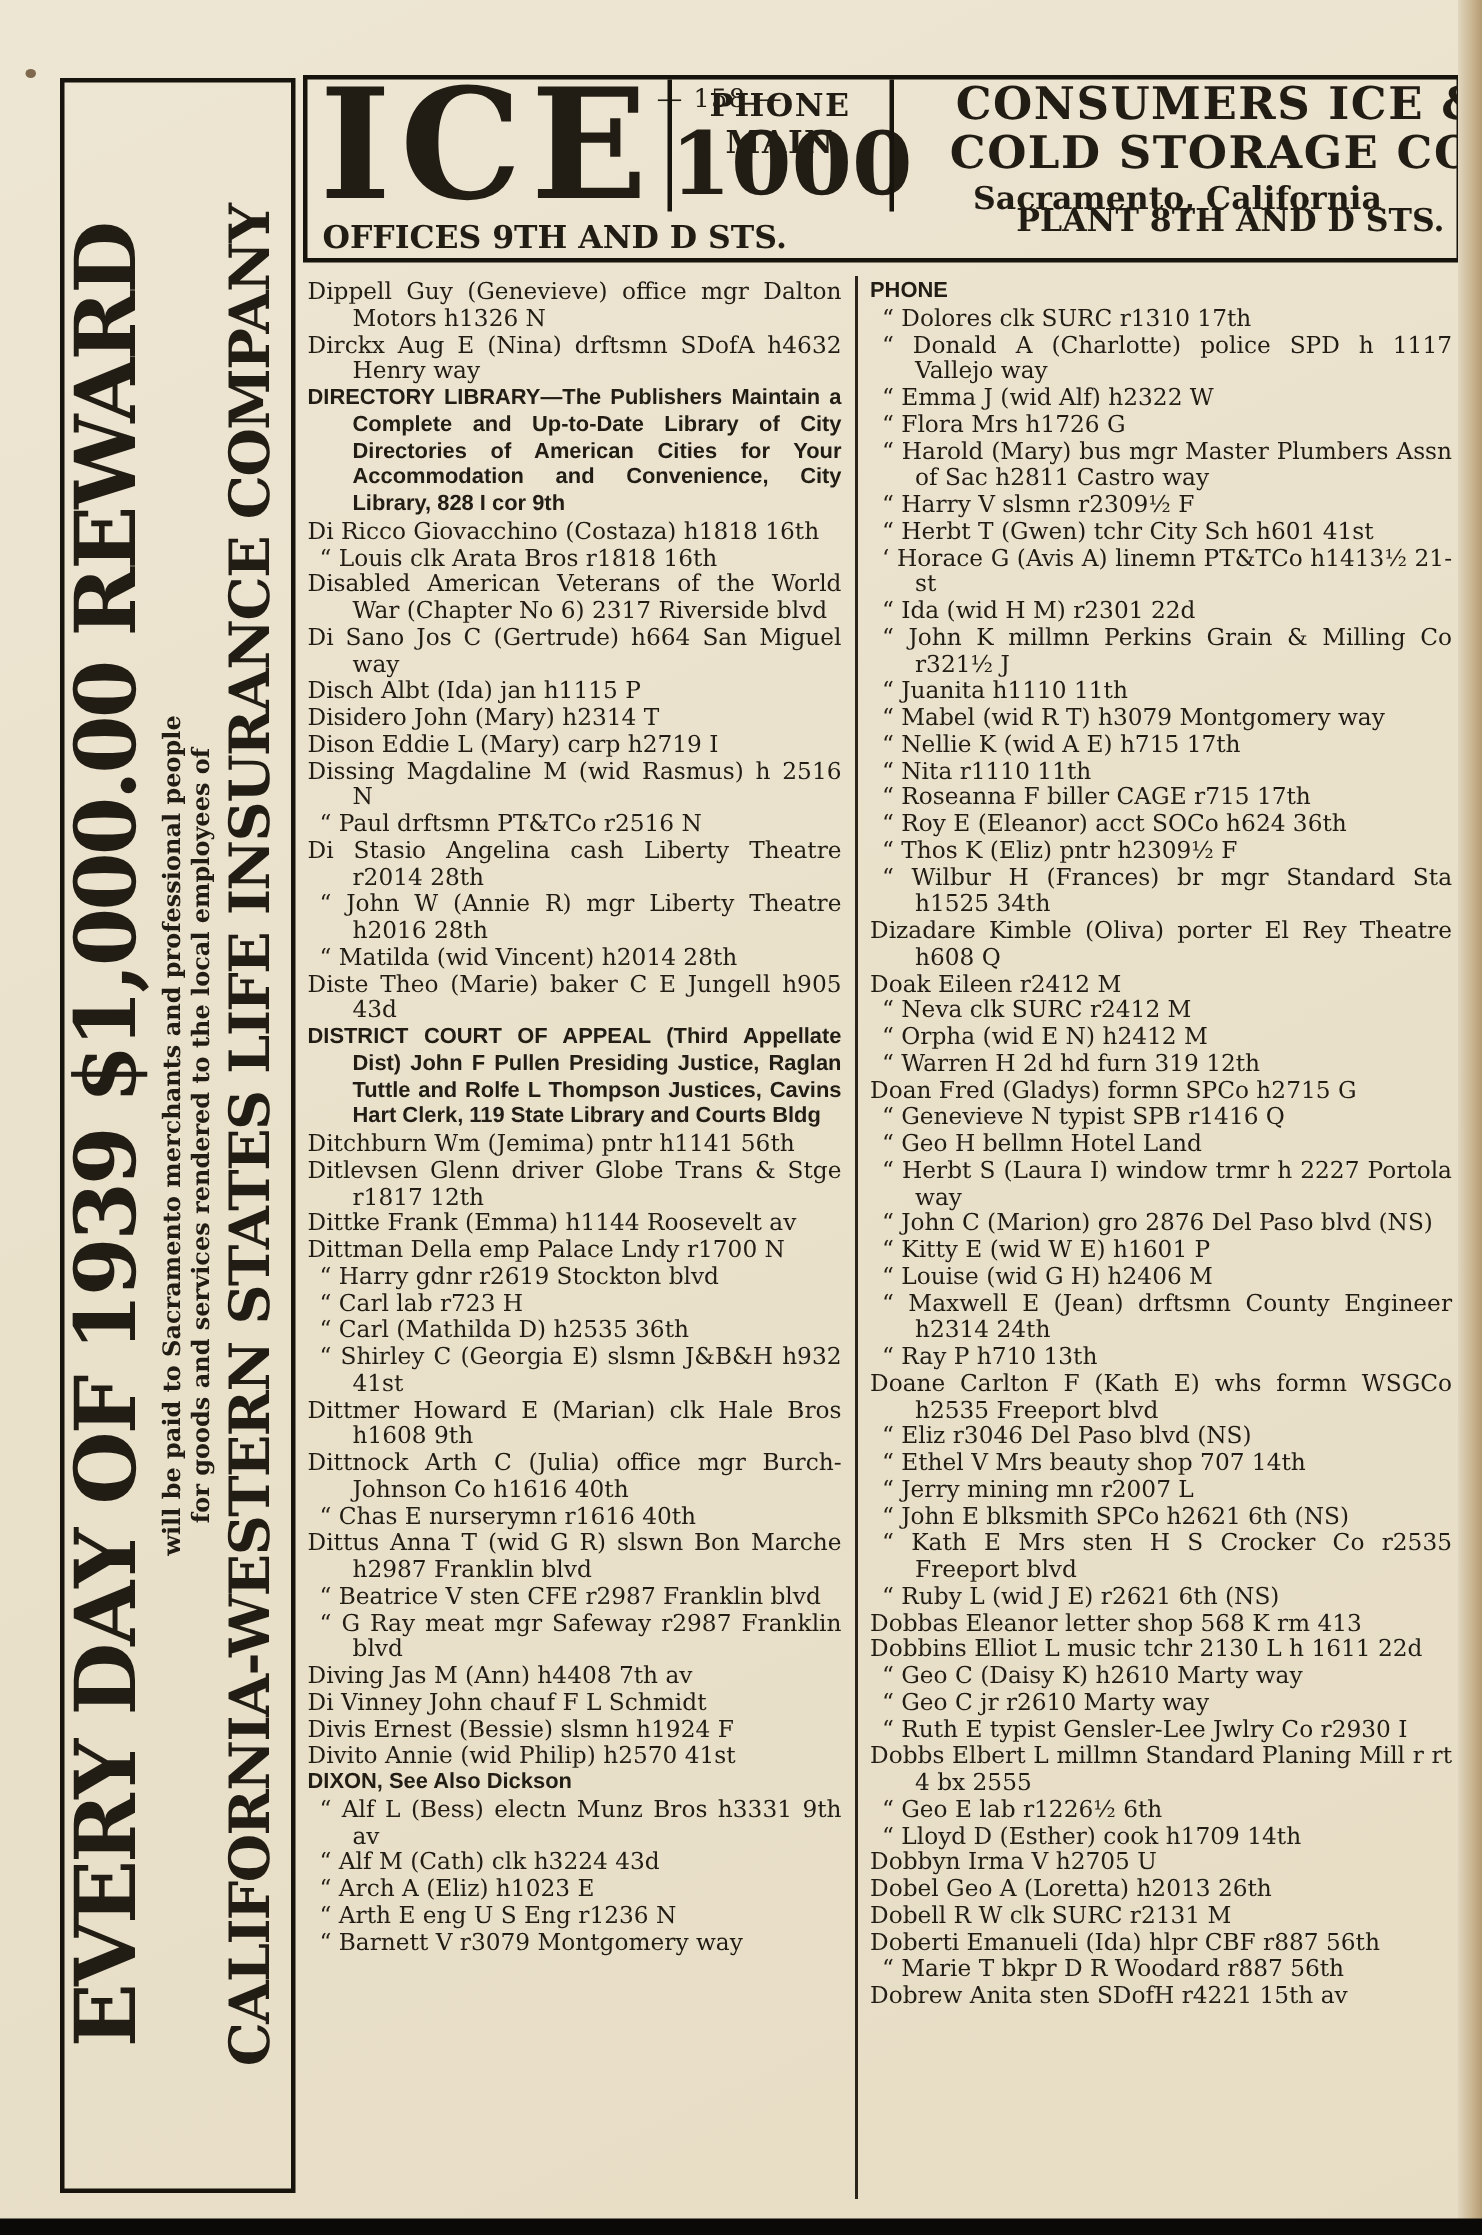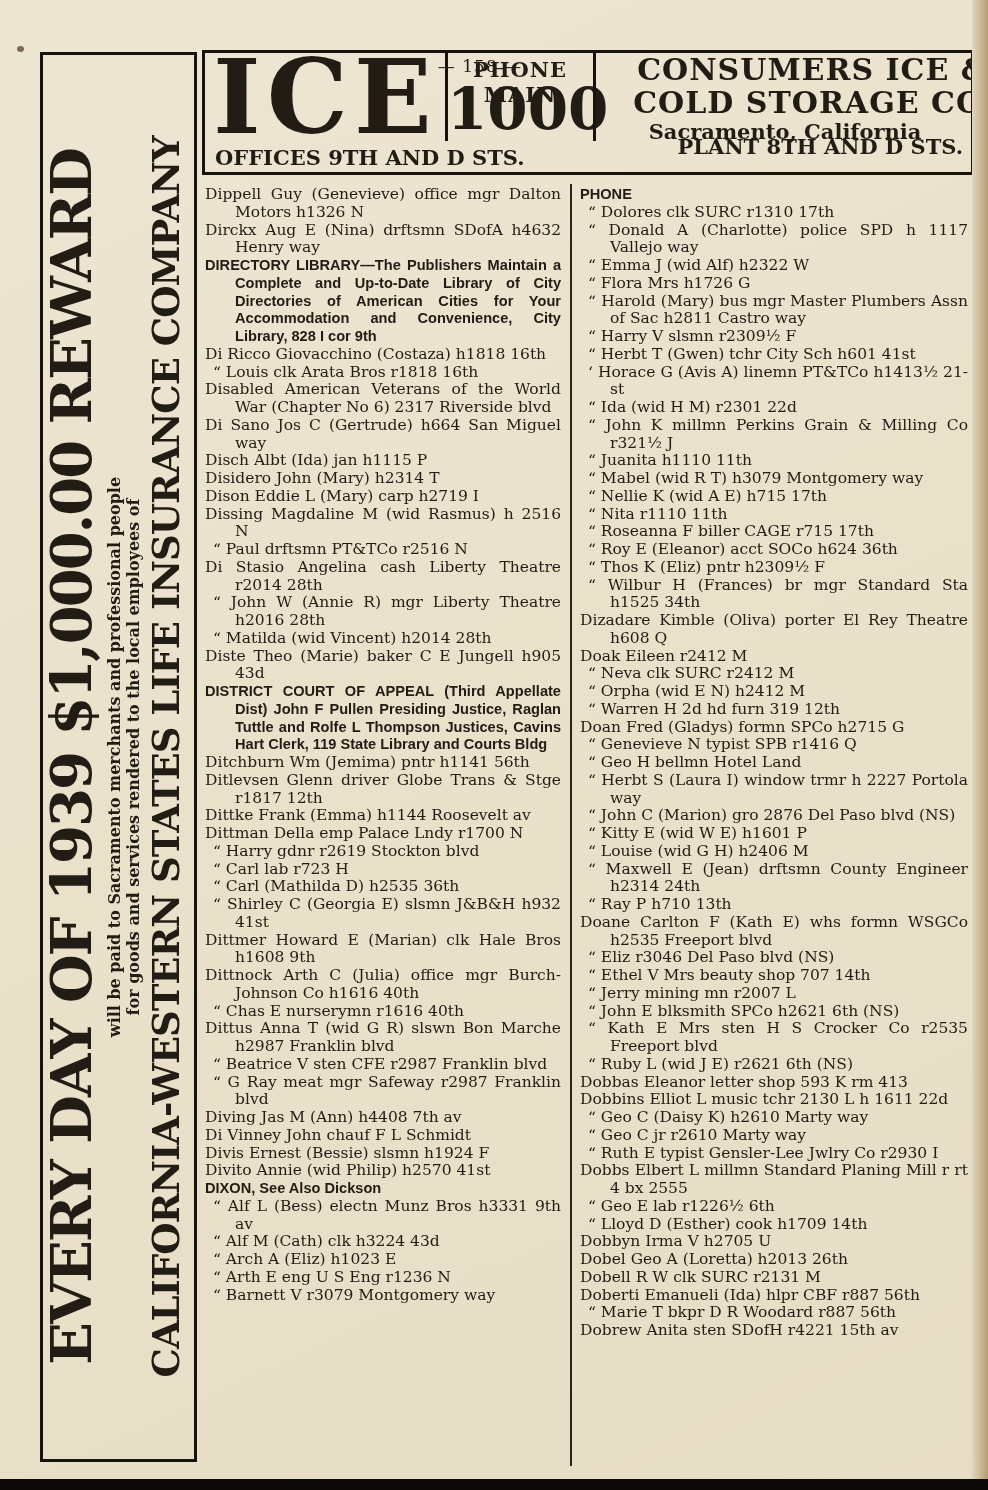--- a/index.html
+++ b/index.html
@@ -152,21 +152,21 @@
       <p class="e d">“ Louise (wid G H) h2406 M</p>
       <p class="e d">“ Maxwell E (Jean) drftsmn County Engineer h2314 24th</p>
       <p class="e d">“ Ray P h710 13th</p>
       <p class="e">Doane Carlton F (Kath E) whs formn WSGCo h2535 Freeport blvd</p>
       <p class="e d">“ Eliz r3046 Del Paso blvd (NS)</p>
       <p class="e d">“ Ethel V Mrs beauty shop 707 14th</p>
       <p class="e d">“ Jerry mining mn r2007 L</p>
       <p class="e d">“ John E blksmith SPCo h2621 6th (NS)</p>
       <p class="e d">“ Kath E Mrs sten H S Crocker Co r2535 Freeport blvd</p>
       <p class="e d">“ Ruby L (wid J E) r2621 6th (NS)</p>
-      <p class="e">Dobbas Eleanor letter shop 593 K rm 413</p>
+      <p class="e">Dobbas Eleanor letter shop 568 K rm 413</p>
       <p class="e">Dobbins Elliot L music tchr 2130 L h 1611 22d</p>
       <p class="e d">“ Geo C (Daisy K) h2610 Marty way</p>
       <p class="e d">“ Geo C jr r2610 Marty way</p>
       <p class="e d">“ Ruth E typist Gensler-Lee Jwlry Co r2930 I</p>
       <p class="e">Dobbs Elbert L millmn Standard Planing Mill r rt 4 bx 2555</p>
       <p class="e d">“ Geo E lab r1226½ 6th</p>
       <p class="e d">“ Lloyd D (Esther) cook h1709 14th</p>
       <p class="e">Dobbyn Irma V h2705 U</p>
       <p class="e">Dobel Geo A (Loretta) h2013 26th</p>
       <p class="e">Dobell R W clk SURC r2131 M</p>

